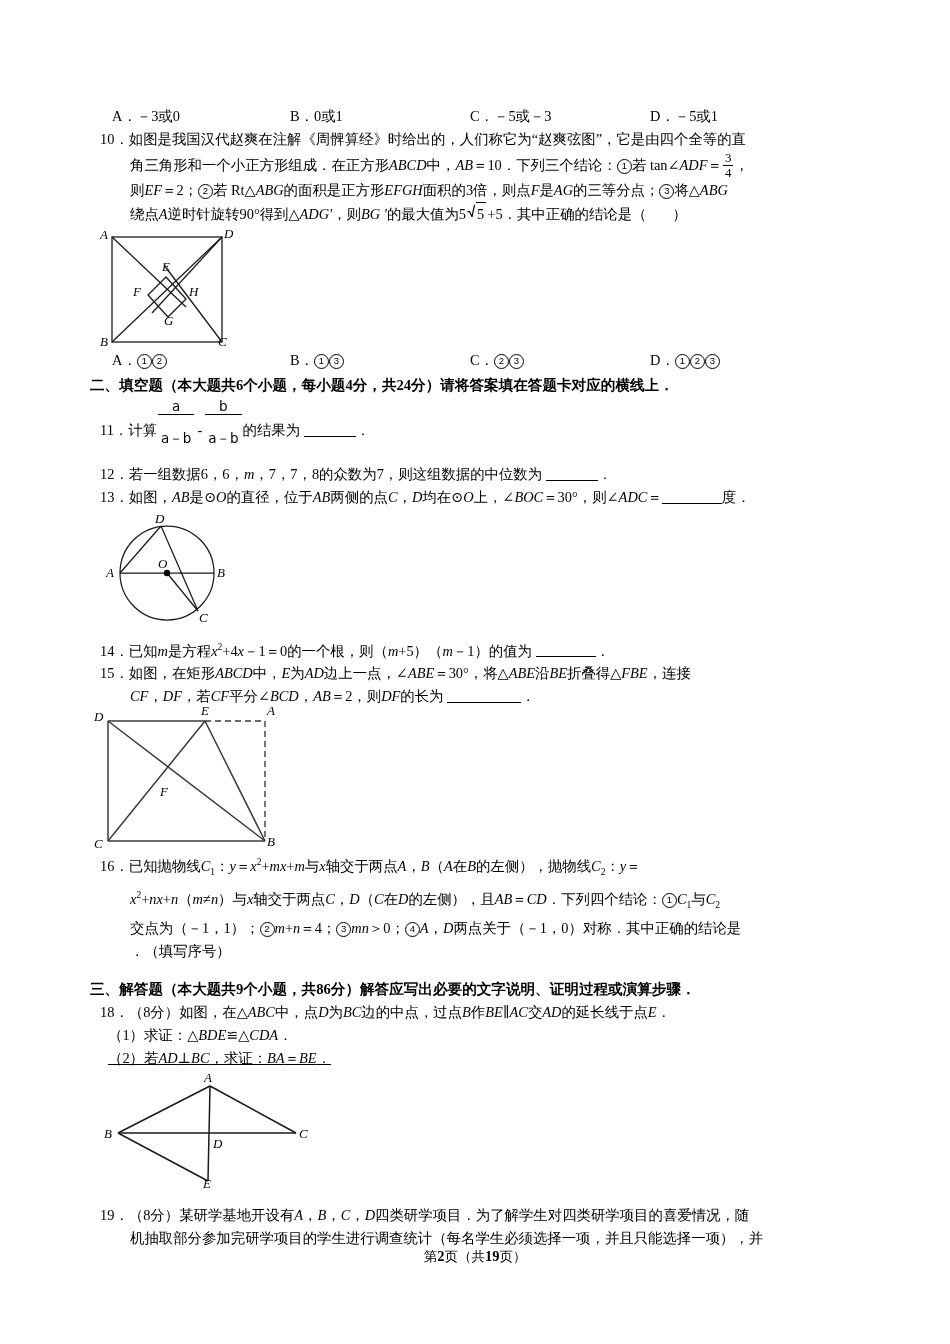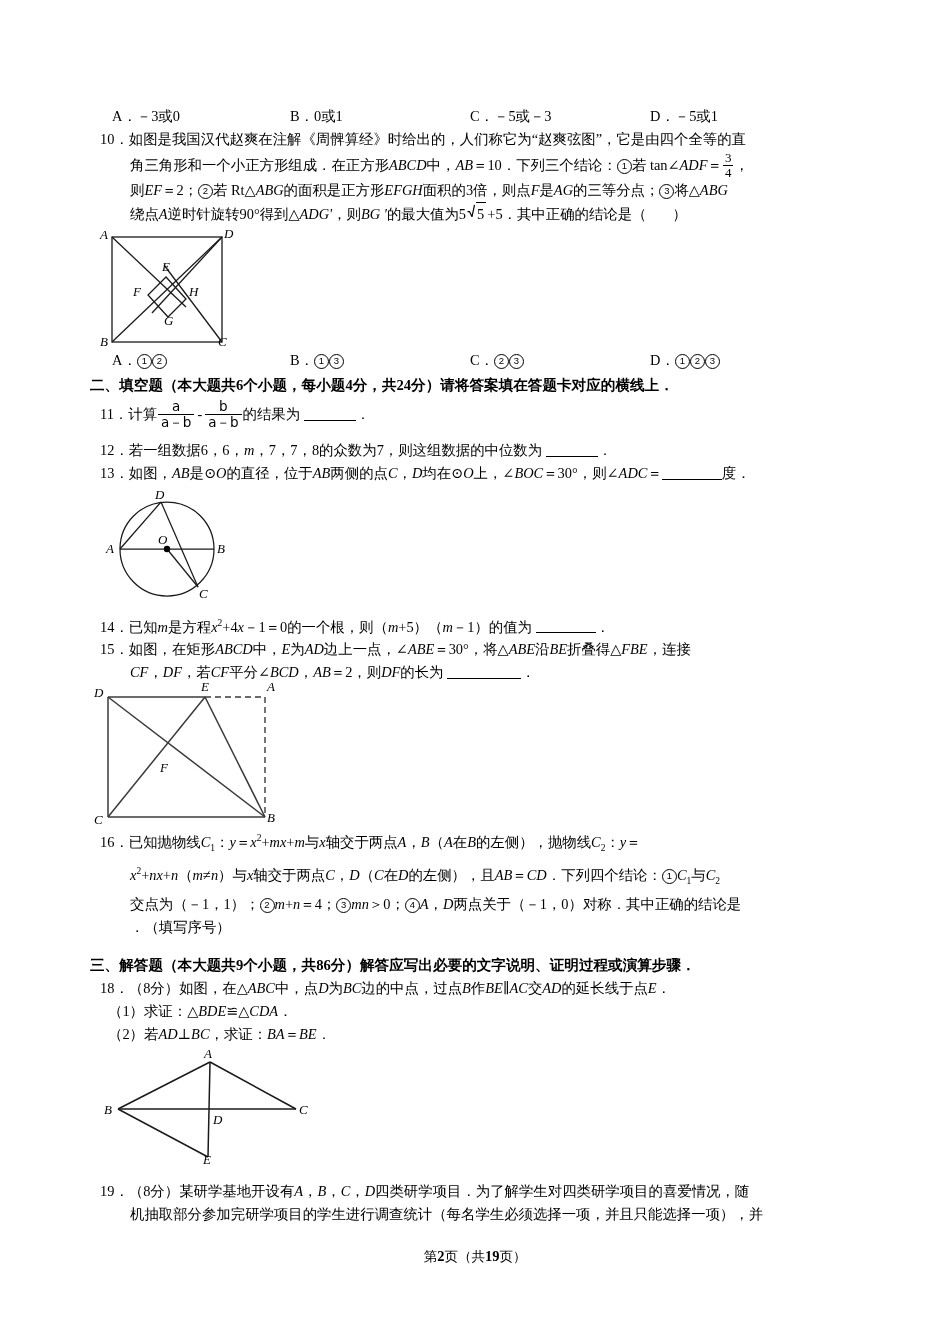--- a/index.html
+++ b/index.html
@@ -86,21 +86,21 @@
   .frac-wide {
     display: inline-block;
     vertical-align: -0.6em;
     text-align: center;
     font-size: 13.5px;
     line-height: 1.12;
     margin: 0 1px;
     font-family: "DejaVu Sans", sans-serif;
   }
   .frac-wide .num { display: block; padding: 0 3px; }
-  .frac-wide .den { display: block; border-top: 1.2px solid #000; padding: 0 3px; }
+  .frac-wide .den { display: block; border-top: 1.2px solid #000; padding: 16px 3px; }
 
   sup.ex { font-size: 9.5px; vertical-align: super; }
 
   .blank {
     display: inline-block;
     border-bottom: 1px solid #000;
     height: 0.95em;
     vertical-align: -2px;
   }
   .blank.w2 { width: 52px; }
@@ -216,21 +216,21 @@
       <span>D．</span><span class="circ">1</span><span class="circ">2</span><span class="circ">3</span>
     </div>
   </div>
 
   <div class="sec-head" style="margin-left:-10px; margin-top:2px;">二、填空题（本大题共6个小题，每小题4分，共24分）请将答案填在答题卡对应的横线上．</div>
 
   <div class="para" style="line-height:30px; margin-top:2px;">
     <span>11．</span><span>计算</span><span class="frac-wide"><span class="num">a</span><span class="den">a－b</span></span><span style="margin:0 2px;">-</span><span class="frac-wide"><span class="num">b</span><span class="den">a－b</span></span><span>的结果为</span> <span class="blank w2"></span><span>．</span>
   </div>
 
-  <div class="para" style="margin-top:8px;">
+  <div class="para" style="margin-top:0;">
     <span>12．</span><span>若一组数据6，6，</span><span class="it">m</span><span>，7，7，8的众数为7，则这组数据的中位数为</span> <span class="blank w2"></span><span>．</span>
   </div>
 
   <div class="para">
     <span>13．</span><span>如图，</span><span class="it">AB</span><span>是⊙</span><span class="it">O</span><span>的直径，位于</span><span class="it">AB</span><span>两侧的点</span><span class="it">C</span><span>，</span><span class="it">D</span><span>均在⊙</span><span class="it">O</span><span>上，∠</span><span class="it">BOC</span><span>＝30°，则∠</span><span class="it">ADC</span><span>＝</span><span class="blank w3"></span><span>度．</span>
   </div>
 
   <div class="fig" style="height:125px; margin-top:2px;">
     <svg width="300" height="125" viewBox="0 0 300 125">
       <g stroke="#1a1a1a" stroke-width="1.25" fill="none">
@@ -307,21 +307,21 @@
 
   <div class="sec-head" style="margin-left:-10px; margin-top:14px;">三、解答题（本大题共9个小题，共86分）解答应写出必要的文字说明、证明过程或演算步骤．</div>
 
 
   <div class="para">
     <span>18．</span><span>（8分）如图，在△</span><span class="it">ABC</span><span>中，点</span><span class="it">D</span><span>为</span><span class="it">BC</span><span>边的中点，过点</span><span class="it">B</span><span>作</span><span class="it">BE</span><span>∥</span><span class="it">AC</span><span>交</span><span class="it">AD</span><span>的延长线于点</span><span class="it">E</span><span>．</span>
   </div>
   <div class="para" style="padding-left:8px;">
     <span>（1）求证：△</span><span class="it">BDE</span><span>≌△</span><span class="it">CDA</span><span>．</span>
   </div>
-  <div class="para" style="padding-left:8px;">
+  <div class="para" style="padding-left:8px;text-decoration:underline;">
     <span>（2）若</span><span class="it">AD</span><span>⊥</span><span class="it">BC</span><span>，求证：</span><span class="it">BA</span><span>＝</span><span class="it">BE</span><span>．</span>
   </div>
 
   <div class="fig" style="height:118px; margin-top:1px;">
     <svg width="320" height="118" viewBox="0 0 320 118">
       <g stroke="#1a1a1a" stroke-width="1.5" fill="none">
 
         <line x1="110" y1="15" x2="18" y2="62"></line>
         <line x1="110" y1="15" x2="196" y2="62"></line>
         <line x1="18" y1="62" x2="196" y2="62"></line>

